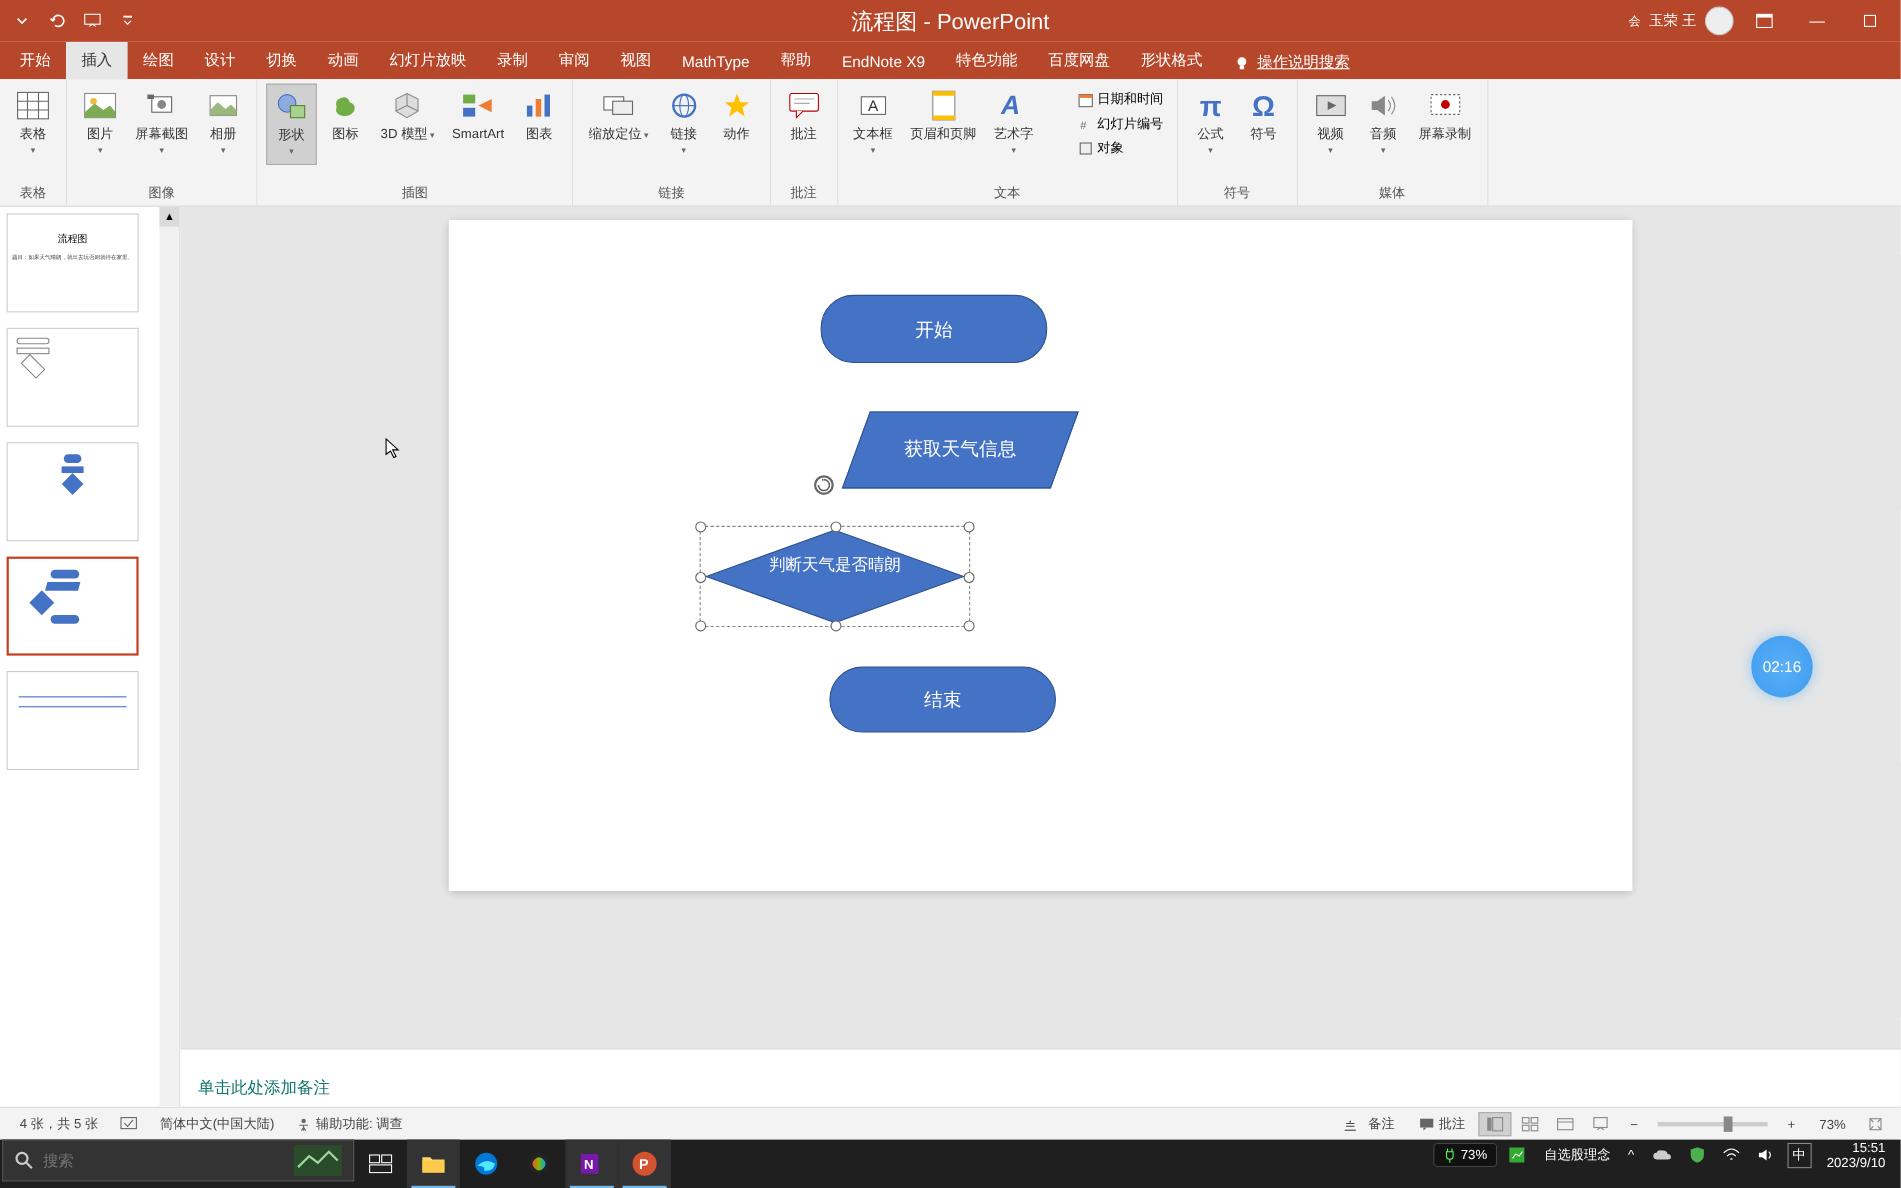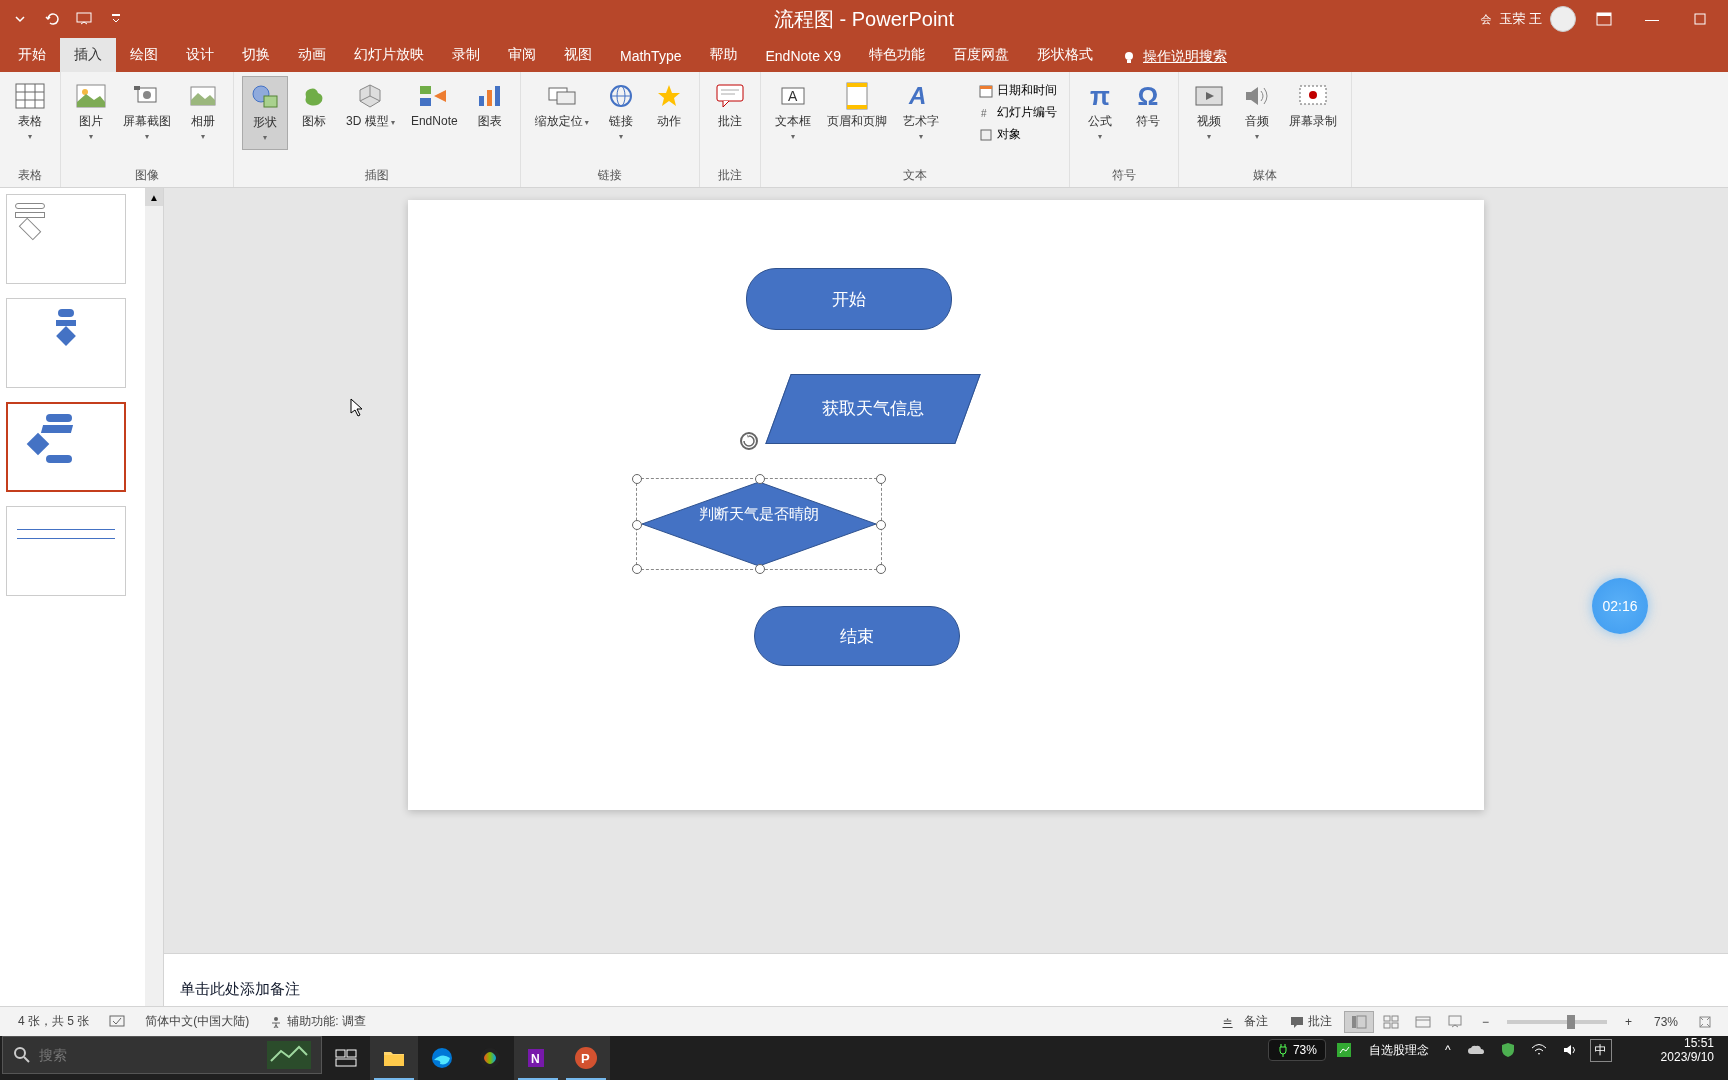--- a/index.html
+++ b/index.html
@@ -57,41 +57,41 @@
 
 
 .sel-box { position: absolute; border: 1px dashed #888; pointer-events: none; }
 .sel-handle { position: absolute; width: 10px; height: 10px; background: #fff; border: 1px solid #666; border-radius: 50%; }
 .sel-rotate { border: 2px solid #666; border-radius: 50%; width: 18px; height: 18px; background: #fff; display: flex; align-items: center; justify-content: center; position: absolute; }
 
 
 .timer-badge { position: absolute; right: 80px; top: 390px; width: 56px; height: 56px; border-radius: 50%; background: radial-gradient(circle,#5AB0F7,#3E9BF0); color: #fff; display: flex; align-items: center; justify-content: center; font-size: 14px; box-shadow: 0 0 12px rgba(90,176,247,.6); }
 
 
-.notes-area { height: 44px; background: #fff; border-top: 1px solid #d4d4d4; padding: 26px 16px; color: #0f172a; font-size: 15px; }
+.notes-area { height: 44px; background: #fff; border-top: 1px solid #d4d4d4; padding: 26px 16px; color: #0f766e; font-size: 15px; }
 
 
 .statusbar { height: 30px; background: #f3f3f3; border-top: 1px solid #d4d4d4; display: flex; align-items: center; font-size: 12px; color: #444; padding: 0 8px; }
 .status-item { padding: 0 10px; display: flex; align-items: center; gap: 4px; }
 .status-right { margin-left: auto; display: flex; align-items: center; gap: 2px; }
 .view-btn { width: 30px; height: 22px; display: flex; align-items: center; justify-content: center; cursor: pointer; border: 1px solid transparent; }
 .view-btn.active { background: #d0d0d0; border-color: #aaa; }
 .zoom-slider { width: 100px; height: 4px; background: #ccc; position: relative; margin: 0 6px; }
 .zoom-thumb { position: absolute; width: 8px; height: 14px; background: #888; top: -5px; left: 60px; }
 
 
 .taskbar { height: 44px; background: #1f1f1f; display: flex; align-items: flex-start; color: #fff; }
 .task-search { display: flex; align-items: center; background: #333; height: 38px; width: 320px; padding: 0 10px; gap: 8px; border: 1px solid #555; margin-left: 2px; }
 .task-search input { background: transparent; border: none; color: #ccc; font-size: 14px; outline: none; flex: 1; }
 .task-item { width: 48px; height: 44px; display: flex; align-items: center; justify-content: center; cursor: pointer; position: relative; }
 .task-item.active { background: #333; }
 .task-item.active::after { content: ""; position: absolute; bottom: 0; left: 4px; right: 4px; height: 2px; background: #76B9ED; }
 .tray { margin-left: auto; display: flex; align-items: center; gap: 6px; padding-right: 6px; font-size: 12px; }
 .tray-item { padding: 0 5px; cursor: pointer; display: flex; align-items: center; gap: 18px; }
-.tray-clock { text-align: right; line-height: 14px; font-size: 12px; padding: 0 8px; margin-left: 35px; }
+.tray-clock { text-align: right; line-height: 14px; font-size: 12px; padding: 0 8px; }
 .battery-pill { display: flex; align-items: center; gap: 4px; background: #111; border: 1px solid #444; border-radius: 4px; padding: 2px 8px; }
 
 
 .cursor-arrow { position: absolute; left: 350px; top: 210px; width: 14px; height: 20px; pointer-events: none; z-index: 100; }
 
 svg { display: block; }
 </style>
 </head>
 <body>
 
@@ -251,21 +251,21 @@
         <div class="rbtn-label"><span>3D 模型</span><span class="dd-arrow"> ▾</span></div>
       </div>
       <div class="rbtn">
         <div class="rbtn-icon">
             <svg width="32" height="24" viewBox="0 0 32 24">
               <rect x="2" y="2" width="11" height="8" fill="#70AD47"></rect>
               <rect x="2" y="14" width="11" height="8" fill="#4472C4"></rect>
               <path d="M16 12 L28 6 L28 18 Z" fill="#ED7D31"></path>
             </svg>
           </div>
-        <div class="rbtn-label">EndNote</div>
+        <div class="rbtn-label">SmartArt</div>
       </div>
       <div class="rbtn">
         <div class="rbtn-icon">
             <svg width="28" height="24" viewBox="0 0 28 24">
               <rect x="3" y="12" width="5" height="10" fill="#4472C4"></rect>
               <rect x="11" y="6" width="5" height="16" fill="#ED7D31"></rect>
               <rect x="19" y="2" width="5" height="20" fill="#4472C4"></rect>
             </svg>
           </div>
         <div class="rbtn-label">图表</div>
@@ -422,20 +422,24 @@
         <div class="rbtn-label">屏幕录制</div>
       </div>
     </div>
     <div class="rgroup-label">媒体</div>
   </div>
 </div>
 
 <div class="main">
 
   <div class="slide-panel">
+    <div class="thumb">
+      <div style="text-align:center;font-size:9px;margin-top:12px;">流程图</div>
+      <div style="font-size:5px;margin-top:6px;color:#444;">题目：如果天气晴朗，就出去玩否则就待在家里。</div>
+    </div>
     <div class="thumb">
       <div style="display:flex;flex-direction:column;gap:3px;padding:4px;">
         <div style="width:30px;height:6px;border:1px solid #888;border-radius:3px;"></div>
         <div style="width:30px;height:6px;border:1px solid #888;"></div>
         <div style="width:20px;height:12px;border:1px solid #888;transform:rotate(45deg);margin:2px 0 0 5px;"></div>
       </div>
     </div>
     <div class="thumb">
       <div style="padding:6px;">
         <div style="width:16px;height:8px;background:#4472C4;border-radius:4px;margin:0 auto 3px;"></div>

